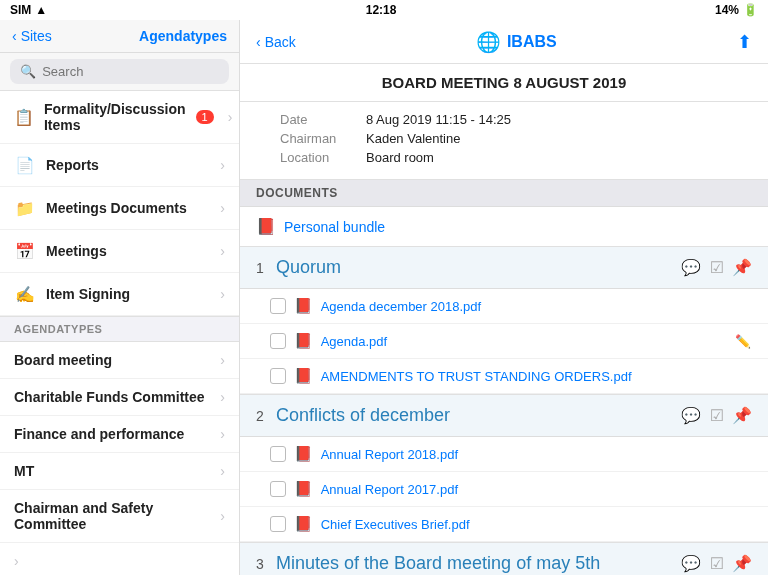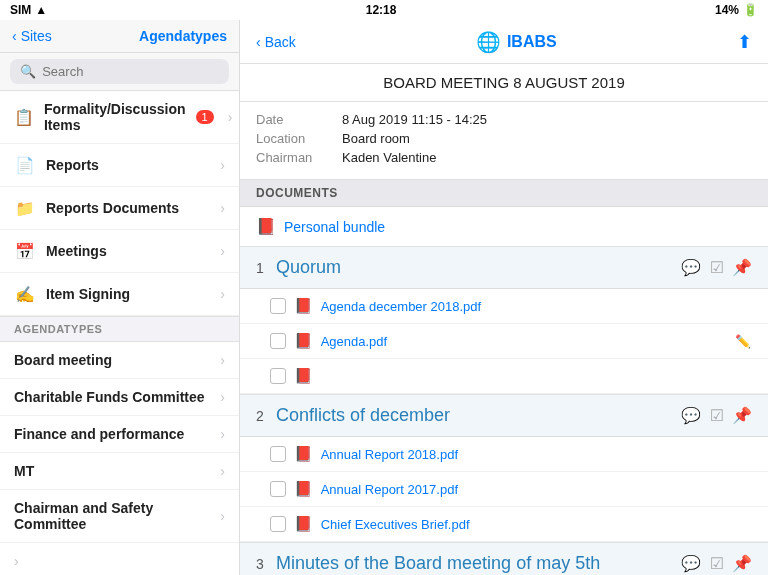--- a/index.html
+++ b/index.html
@@ -39,24 +39,24 @@
 
     
     .content { flex: 1; display: flex; flex-direction: column; overflow: hidden; }
 
     
     .content-top-bar { background: #fff; display: flex; align-items: center; justify-content: space-between; padding: 10px 16px; border-bottom: 1px solid #e0e0e0; height: 44px; }
     .back-btn { color: #007aff; font-size: 14px; display: flex; align-items: center; gap: 4px; cursor: pointer; }
     .top-bar-logo { display: flex; align-items: center; gap: 6px; color: #007aff; font-weight: 600; font-size: 16px; }
     .upload-icon { color: #007aff; font-size: 18px; cursor: pointer; }
 
-    .content-title-bar { background: #fff; text-align: center; padding: 10px; border-bottom: 1px solid #e0e0e0; font-size: 15px; font-weight: 400; color: #222; }
+    .content-title-bar { background: #fff; text-align: center; padding: 10px; border-bottom: 1px solid #e0e0e0; font-size: 15px; font-weight: 700; color: #222; }
 
     .meeting-info { background: #fff; padding: 10px 16px; border-bottom: 1px solid #e0e0e0; }
-    .meeting-info-row { display: flex; gap: 16px; font-size: 13px; margin-bottom: 4px; }
+    .meeting-info-row { display: flex; gap: 16px; font-size: 13px; margin-bottom: 4px; margin-left: 24px; }
     .meeting-info-label { color: #888; width: 70px; }
     .meeting-info-value { color: #222; }
 
     .documents-header { background: #e8e8ed; padding: 6px 16px; font-size: 12px; font-weight: 600; color: #555; letter-spacing: 0.5px; border-bottom: 1px solid #ddd; }
 
     .content-scroll { flex: 1; overflow-y: auto; background: #f9f9f9; }
 
     .personal-bundle { background: #fff; padding: 10px 16px; border-bottom: 1px solid #e0e0e0; display: flex; align-items: center; gap: 8px; cursor: pointer; }
     .personal-bundle-icon { color: #e74c3c; font-size: 16px; }
     .personal-bundle-text { color: #007aff; font-size: 14px; }
@@ -120,21 +120,21 @@
         <span class="sidebar-item-badge">1</span>
         <span class="sidebar-item-chevron">›</span>
       </div>
       <div class="sidebar-item">
         <span class="sidebar-item-icon">📄</span>
         <span class="sidebar-item-label">Reports</span>
         <span class="sidebar-item-chevron">›</span>
       </div>
       <div class="sidebar-item">
         <span class="sidebar-item-icon">📁</span>
-        <span class="sidebar-item-label">Reports Documents</span>
+        <span class="sidebar-item-label">Meetings Documents</span>
         <span class="sidebar-item-chevron">›</span>
       </div>
       <div class="sidebar-item">
         <span class="sidebar-item-icon">📅</span>
         <span class="sidebar-item-label">Meetings</span>
         <span class="sidebar-item-chevron">›</span>
       </div>
       <div class="sidebar-item">
         <span class="sidebar-item-icon">✍️</span>
         <span class="sidebar-item-label">Item Signing</span>
@@ -202,26 +202,26 @@
     </div>
 
     <div class="content-title-bar">BOARD MEETING 8 AUGUST 2019</div>
 
     <div class="meeting-info">
       <div class="meeting-info-row">
         <span class="meeting-info-label">Date</span>
         <span class="meeting-info-value">8 Aug 2019 11:15 - 14:25</span>
       </div>
       <div class="meeting-info-row">
+        <span class="meeting-info-label">Chairman</span>
+        <span class="meeting-info-value">Kaden Valentine</span>
+      </div>
+      <div class="meeting-info-row">
         <span class="meeting-info-label">Location</span>
         <span class="meeting-info-value">Board room</span>
-      </div>
-      <div class="meeting-info-row">
-        <span class="meeting-info-label">Chairman</span>
-        <span class="meeting-info-value">Kaden Valentine</span>
       </div>
     </div>
 
     <div class="documents-header">DOCUMENTS</div>
 
     <div class="content-scroll">
 
       <div class="personal-bundle">
         <span class="personal-bundle-icon">📕</span>
         <span class="personal-bundle-text">Personal bundle</span>
@@ -244,20 +244,21 @@
         </div>
         <div class="doc-row">
           <div class="doc-checkbox"></div>
           <span class="doc-file-icon">📕</span>
           <span class="doc-name">Agenda.pdf</span>
           <span class="doc-edit-icon">✏️</span>
         </div>
         <div class="doc-row">
           <div class="doc-checkbox"></div>
           <span class="doc-file-icon">📕</span>
+          <span class="doc-name">AMENDMENTS TO TRUST STANDING ORDERS.pdf</span>
         </div>
       </div>
 
       <div class="agenda-item">
         <div class="agenda-item-header">
           <span class="agenda-item-num">2</span>
           <span class="agenda-item-title">Conflicts of december</span>
           <div class="agenda-item-actions">
             <span class="action-icon">💬</span>
             <span class="action-icon">☑</span>

